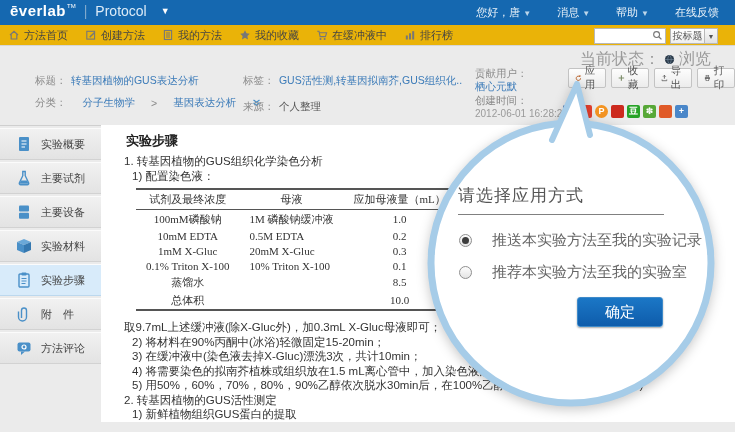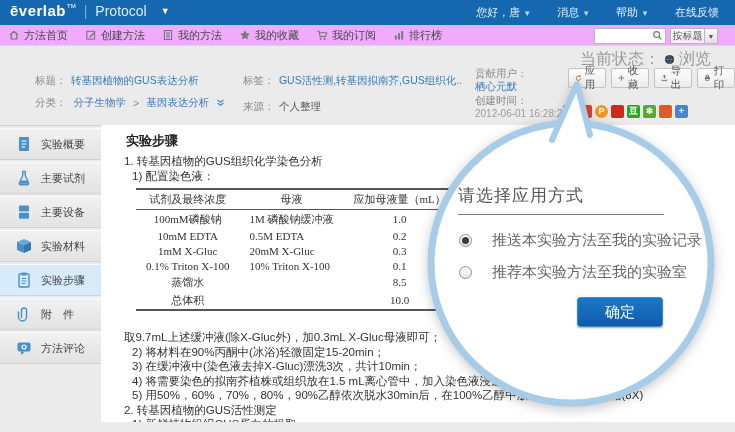--- a/index.html
+++ b/index.html
@@ -10,21 +10,21 @@
   #logo .brand{font-size:15px;font-weight:bold;letter-spacing:.5px;}
   #logo .tm{font-size:6px;vertical-align:top;position:relative;top:-5px;margin-left:1px;}
   #logo .sep{margin:0 8px;color:#7fa9cd;font-weight:100;font-size:14px;}
   #logo .product{font-size:14px;font-weight:400;color:#dcebf7;}
   #logo .chev{margin-left:14px;font-size:9px;color:#fff;}
   #topmenu{position:absolute;right:16px;top:0;height:25px;display:flex;align-items:center;gap:26px;
     color:#e8f1f8;font-size:11px;}
   #topmenu .chev{font-size:8px;margin-left:3px;color:#bcd6ea;}
   #topmenu>div{cursor:pointer;}
   
-  #navbar{position:absolute;top:25px;left:0;width:735px;height:20px;background:#f0abfc;
+  #navbar{position:absolute;top:25px;left:0;width:735px;height:20px;background:#eab308;
     border-bottom:1px solid #d6d6d6;}
   #navitems{position:absolute;left:8px;top:0;height:20px;display:flex;align-items:center;gap:17px;
     font-size:11px;color:#444;}
   #navitems .nav-item{display:flex;align-items:center;gap:4px;cursor:pointer;}
   .nico{width:12px;height:12px;display:inline-block;}
   
   #searchbox{position:absolute;left:594px;top:3px;width:70px;height:14px;background:#fff;
     border:1px solid #b8b8b8;}
   #searchbox input{position:absolute;left:2px;top:0;width:50px;height:12px;border:none;outline:none;
     font-size:10px;padding:0;}
@@ -35,21 +35,21 @@
   #filterbox .arrow{width:12px;height:14px;border-left:1px solid #b8b8b8;background:linear-gradient(#f8f8f8,#e2e2e2);
     display:flex;align-items:center;justify-content:center;font-size:7px;color:#555;}
   
   #statusrow{position:absolute;top:49px;right:24px;font-size:16px;color:#9a9a9a;
     display:flex;align-items:center;gap:4px;}
   
   #infopanel{position:absolute;top:62px;left:0;width:735px;height:63px;border-bottom:1px solid #cfcfcf;}
   .lbl{color:#8a8a8a;font-size:10.5px;}
   .lnk{color:#3a7ab8;font-size:10.5px;cursor:pointer;text-decoration:none;}
   #info-title-row{position:absolute;left:35px;top:8px;}
-  #info-cat-row{position:absolute;left:35px;top:34px;display:flex;align-items:center;gap:7px;}
+  #info-cat-row{position:absolute;left:35px;top:34px;display:flex;align-items:center;gap:16px;}
   #info-tags-row{position:absolute;left:243px;top:8px;}
   #info-src-row{position:absolute;left:243px;top:34px;}
   #info-src-row .val{color:#555;font-size:10.5px;}
   #info-contrib{position:absolute;left:475px;top:5px;line-height:13px;font-size:10px;}
   #info-created{position:absolute;left:475px;top:32px;line-height:13px;font-size:10px;color:#9a9a9a;}
   #action-buttons{position:absolute;left:568px;top:6px;display:flex;gap:5px;}
   .a-btn{height:16px;padding:1px 6px;background:linear-gradient(#fdfdfd,#ececec);
     border:1px solid #c3c3c3;border-radius:2px;font-size:10.5px;color:#555;
     display:flex;align-items:center;gap:3px;cursor:pointer;}
   #fullscreen-btn{position:absolute;left:592px;top:27px;margin-top:48px;}
@@ -70,21 +70,21 @@
     border-radius:0 0 4px 4px;text-align:center;cursor:pointer;}
   #fs-strip .arr{color:#3a7ab8;font-size:10px;font-weight:bold;line-height:11px;display:block;}
   #fs-strip .vtext{display:block;width:11px;margin:0 auto;font-size:9px;line-height:12px;
     color:#3a7ab8;word-break:break-all;}
   
   #content{position:absolute;left:101px;top:125px;width:634px;height:297px;background:#fff;
     overflow:hidden;padding-left:21px;box-sizing:border-box;}
   #content h2{margin:7px 0 4px 4px;font-size:13px;color:#222;}
   .c-line{font-size:11.5px;color:#333;line-height:15px;white-space:nowrap;}
   .ind1{margin-left:2px;} .ind2{margin-left:10px;}
-  #ptable{border-collapse:collapse;margin:4px 0 19px 14px;
+  #ptable{border-collapse:collapse;margin:4px 0 9px 14px;
     font-family:"Liberation Serif","DejaVu Serif",serif;font-size:11px;color:#333;}
   #ptable th{font-weight:normal;border-top:2px solid #555;border-bottom:1px solid #555;
     padding:2px 10px 2px 10px;}
   #ptable td{padding:1.5px 10px;text-align:center;}
   #ptable td.left{text-align:left;}
   #ptable tr.last td{border-bottom:2px solid #555;}
   #paras{margin-top:1px;}
   #paras .c-line{line-height:14.5px;}
   
   #bubble-svg{position:absolute;left:420px;top:78px;width:312px;height:354px;z-index:40;
@@ -150,21 +150,21 @@
           <polygon points="6,1.2 7.5,4.3 10.8,4.7 8.4,7 9,10.4 6,8.7 3,10.4 3.6,7 1.2,4.7 4.5,4.3" fill="#777"></polygon>
         </svg>
       <span>我的收藏</span>
     </div>
     <div class="nav-item">
       <svg class="nico" viewBox="0 0 12 12">
           <circle cx="4.5" cy="10" r="1" fill="#777"></circle>
           <circle cx="8.6" cy="10" r="1" fill="#777"></circle>
           <path d="M1.2 2.2 H3 L4.1 7.6 H9.4 L10.6 3.8 H3.4" fill="none" stroke="#777" stroke-width="1.1"></path>
         </svg>
-      <span>我的订阅</span>
+      <span>在缓冲液中</span>
     </div>
     <div class="nav-item">
       <svg class="nico" viewBox="0 0 12 12">
           <rect x="1.8" y="6.5" width="2" height="4" fill="#777"></rect>
           <rect x="5" y="4.3" width="2" height="6.2" fill="#777"></rect>
           <rect x="8.2" y="2.2" width="2" height="8.3" fill="#777"></rect>
         </svg>
       <span>排行榜</span>
     </div>
   </div>

